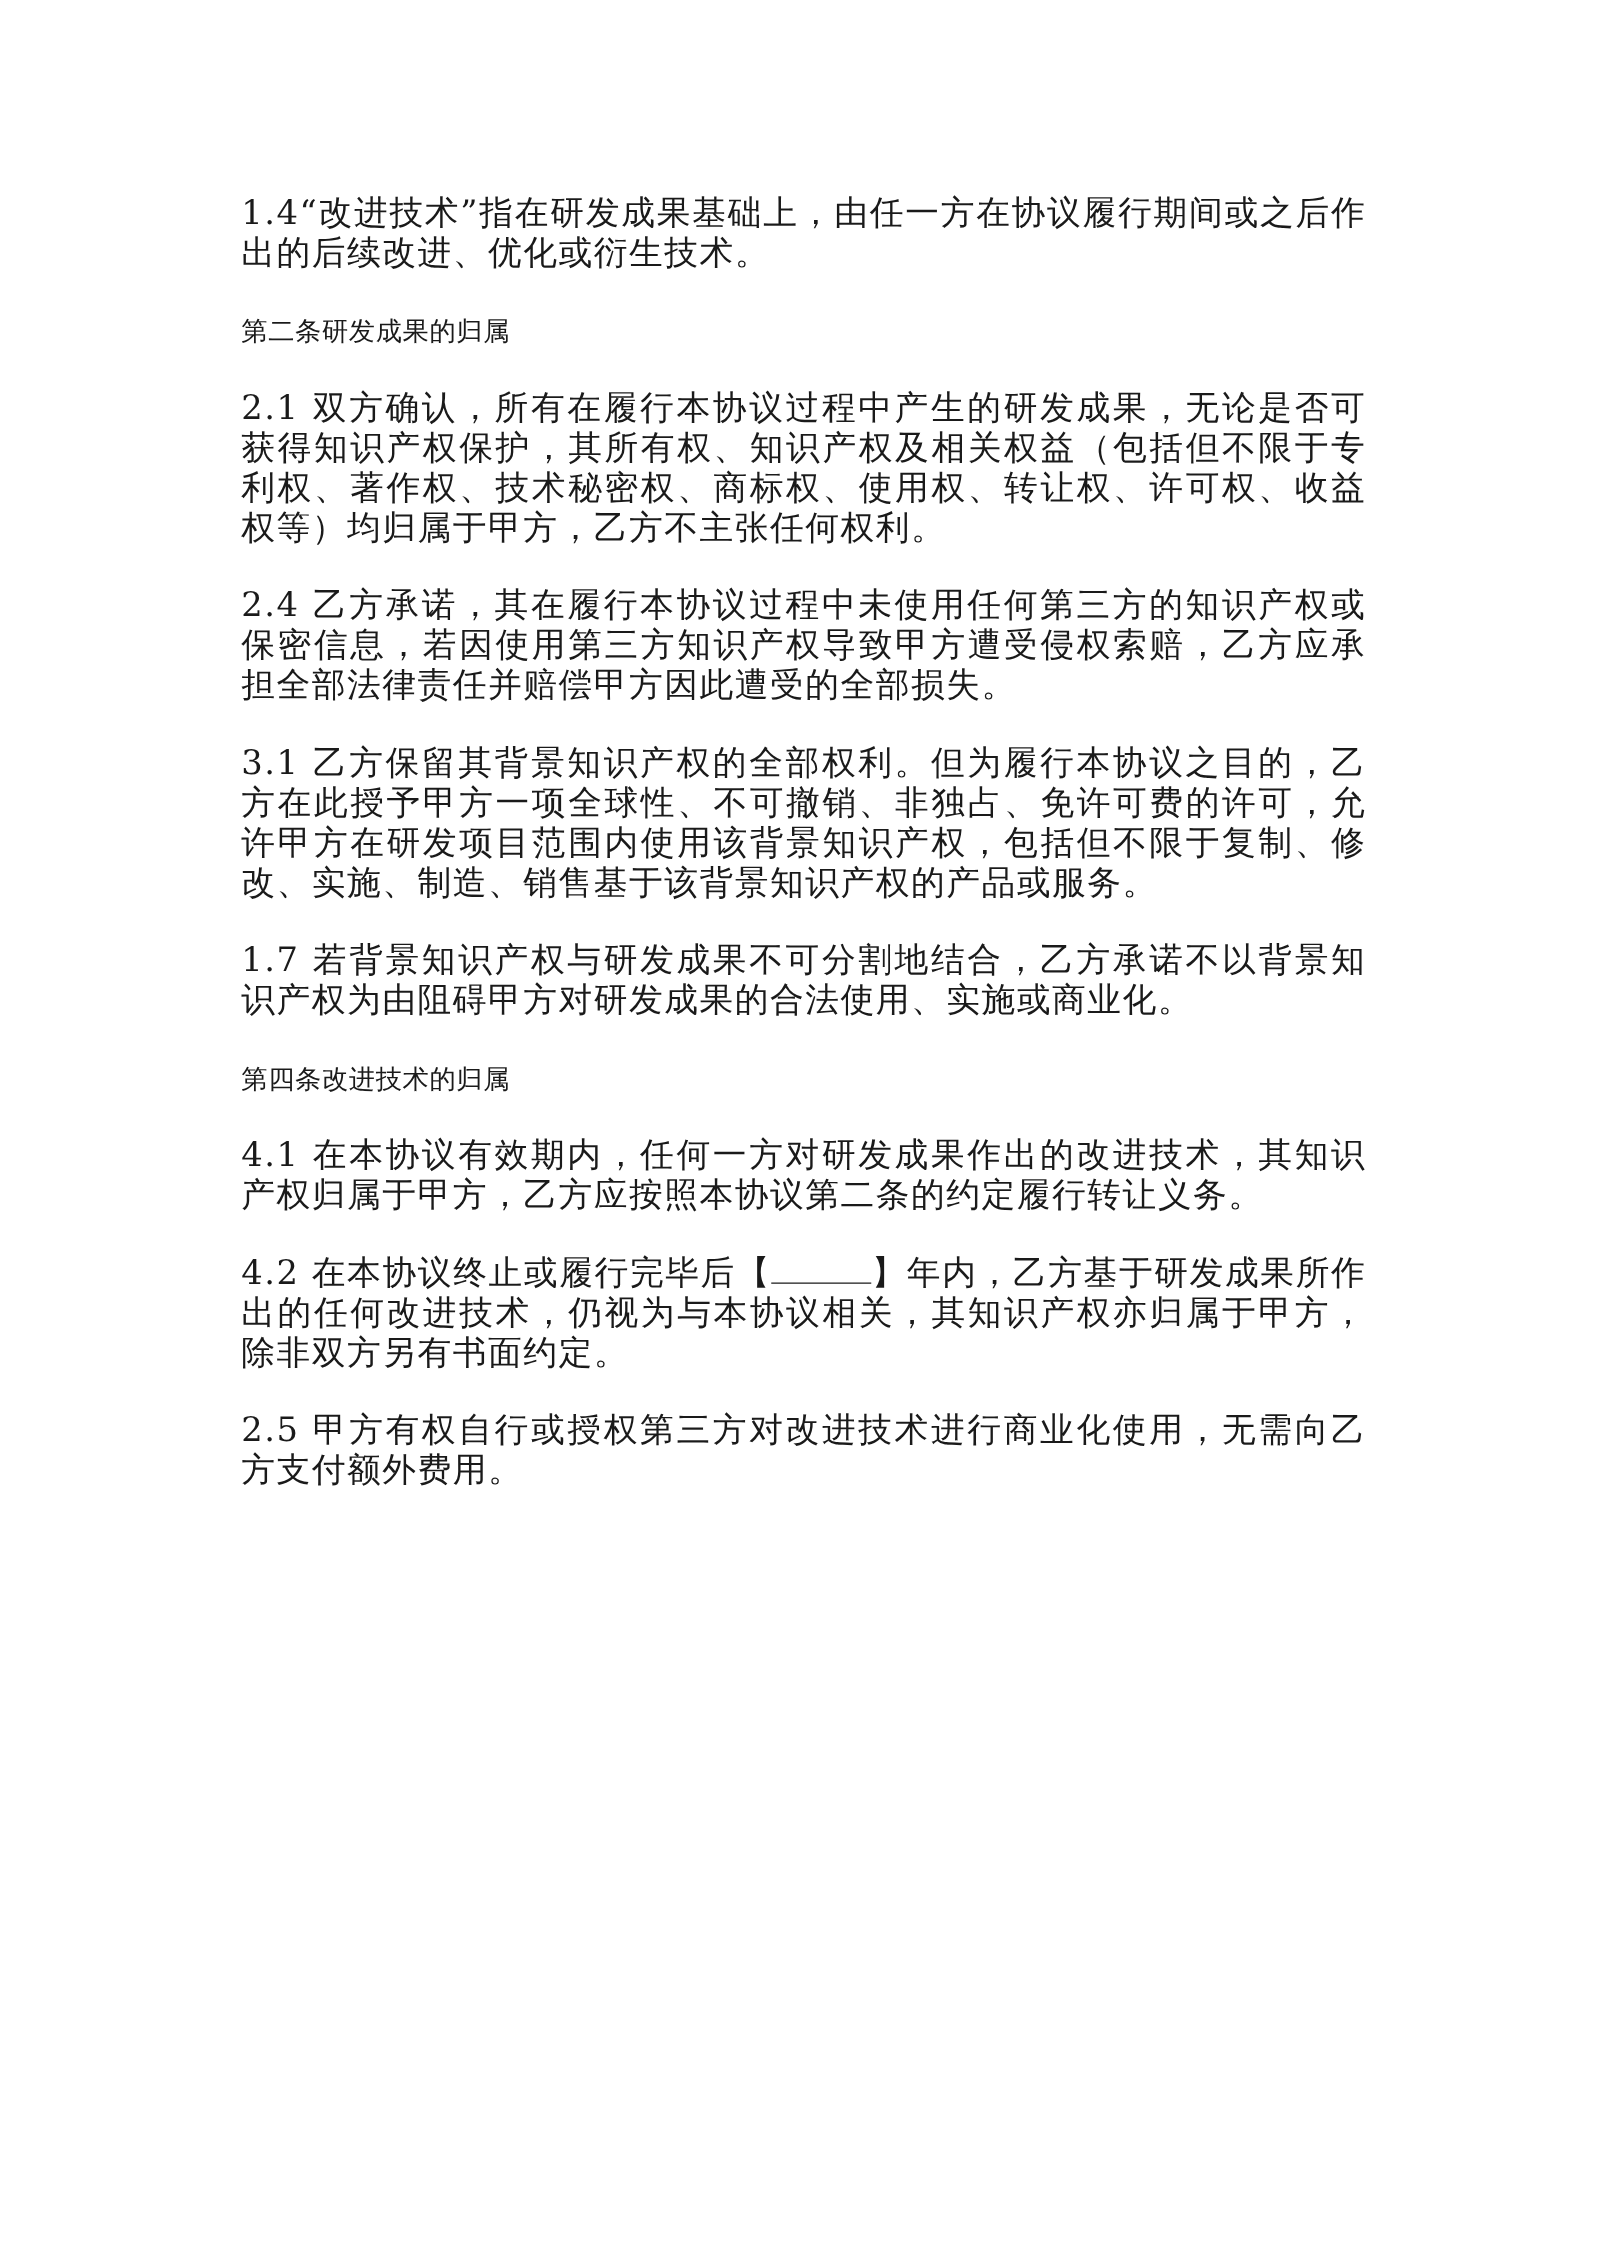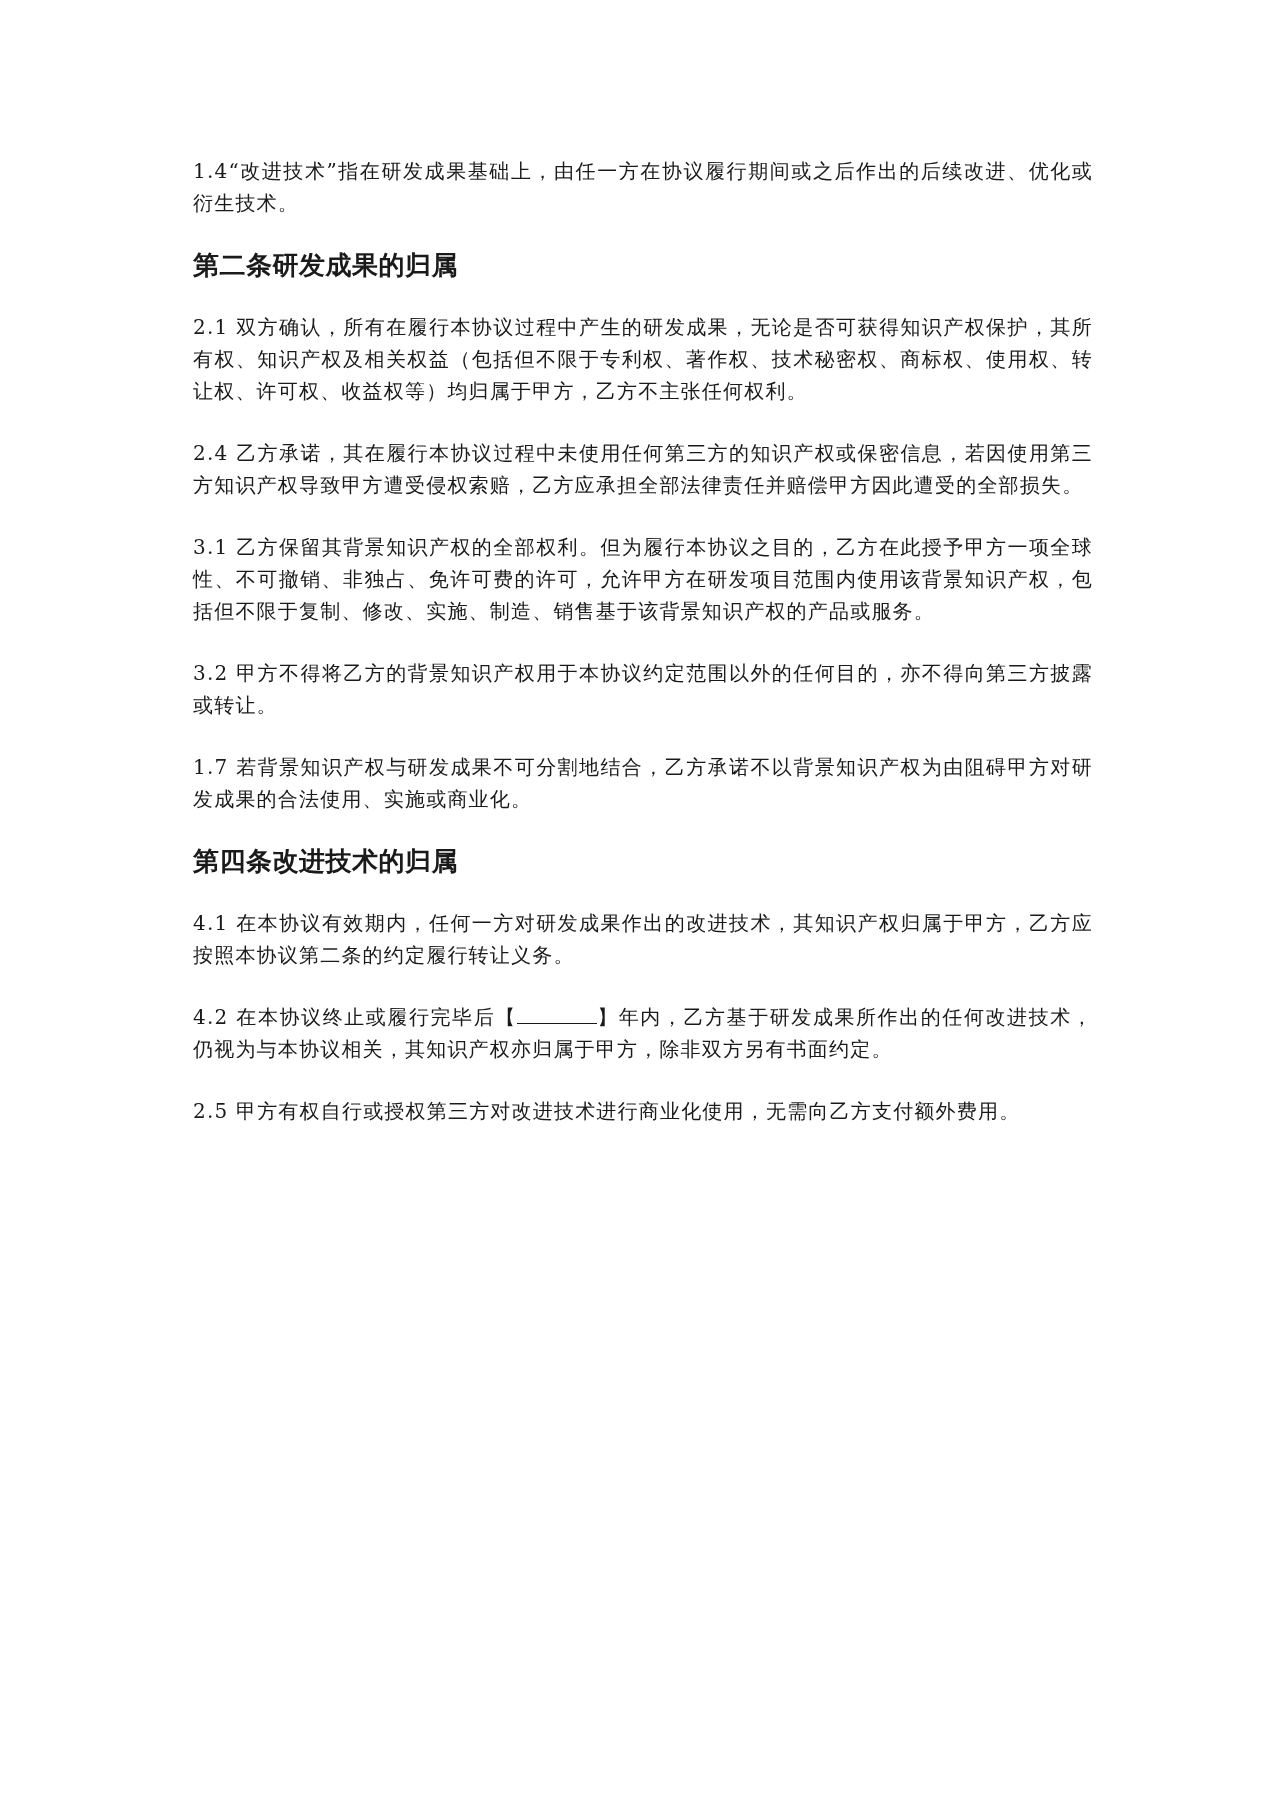--- a/index.html
+++ b/index.html
@@ -15,32 +15,32 @@
     font-family: "DejaVu Serif", "Liberation Serif", serif;
     color: #1a1a1a;
   }
   .page {
     position: absolute;
     left: 193px;
     top: 155px;
     width: 900px;
   }
   .para {
-    font-size: 20px;
+    font-size: 27px;
     line-height: 32px;
     letter-spacing: 1.2px;
     margin: 0 0 30px 0;
     text-align: justify;
     text-justify: inter-character;
   }
   .heading {
-    font-size: 26px;
+    font-size: 21px;
     line-height: 32px;
     letter-spacing: 0.5px;
-    font-weight: bold;
+    font-weight: normal;
     margin: 0 0 30px 0;
   }
   .blank {
     display: inline-block;
     min-width: 80px;
     border-bottom: 1.5px solid #1a1a1a;
     height: 22px;
     vertical-align: baseline;
   }
 </style>
@@ -48,20 +48,19 @@
 <body>
 
 <div class="page">
   <p class="para">1.4“改进技术”指在研发成果基础上，由任一方在协议履行期间或之后作出的后续改进、优化或衍生技术。</p>
 
   <p class="heading">第二条研发成果的归属</p>
   <p class="para">2.1 双方确认，所有在履行本协议过程中产生的研发成果，无论是否可获得知识产权保护，其所有权、知识产权及相关权益（包括但不限于专利权、著作权、技术秘密权、商标权、使用权、转让权、许可权、收益权等）均归属于甲方，乙方不主张任何权利。</p>
   <p class="para">2.4 乙方承诺，其在履行本协议过程中未使用任何第三方的知识产权或保密信息，若因使用第三方知识产权导致甲方遭受侵权索赔，乙方应承担全部法律责任并赔偿甲方因此遭受的全部损失。</p>
 
   <p class="para">3.1 乙方保留其背景知识产权的全部权利。但为履行本协议之目的，乙方在此授予甲方一项全球性、不可撤销、非独占、免许可费的许可，允许甲方在研发项目范围内使用该背景知识产权，包括但不限于复制、修改、实施、制造、销售基于该背景知识产权的产品或服务。</p>
-  <p class="para">3.2 甲方不得将乙方的背景知识产权用于本协议约定范围以外的任何目的，亦不得向第三方披露或转让。</p>
   <p class="para">1.7 若背景知识产权与研发成果不可分割地结合，乙方承诺不以背景知识产权为由阻碍甲方对研发成果的合法使用、实施或商业化。</p>
 
   <p class="heading">第四条改进技术的归属</p>
   <p class="para">4.1 在本协议有效期内，任何一方对研发成果作出的改进技术，其知识产权归属于甲方，乙方应按照本协议第二条的约定履行转让义务。</p>
   <p class="para"><span>4.2 在本协议终止或履行完毕后【</span><span class="blank"></span><span>】年内，乙方基于研发成果所作出的任何改进技术，仍视为与本协议相关，其知识产权亦归属于甲方，除非双方另有书面约定。</span></p>
   <p class="para">2.5 甲方有权自行或授权第三方对改进技术进行商业化使用，无需向乙方支付额外费用。</p>
 </div>
 
 </body></html>

